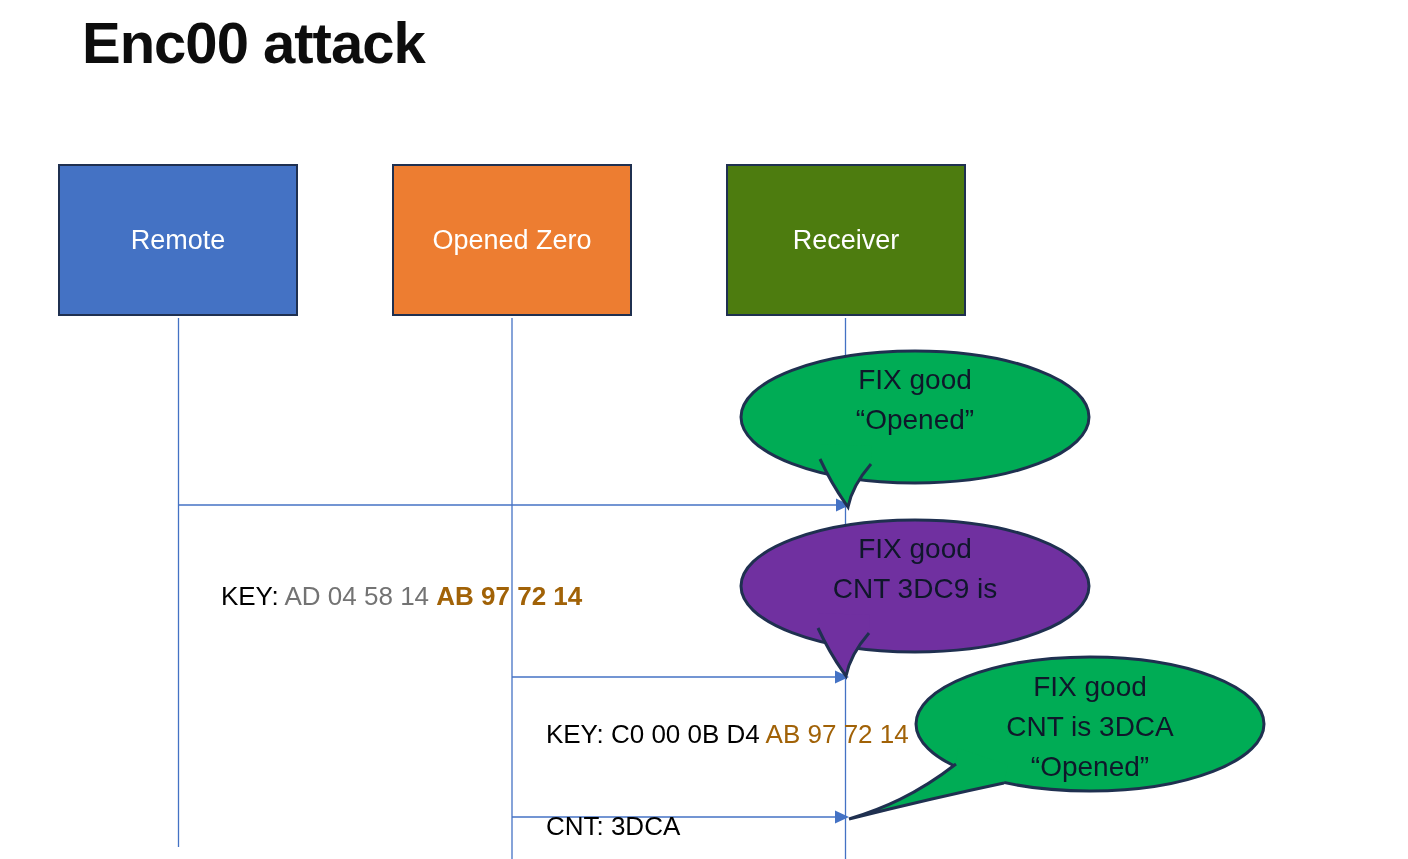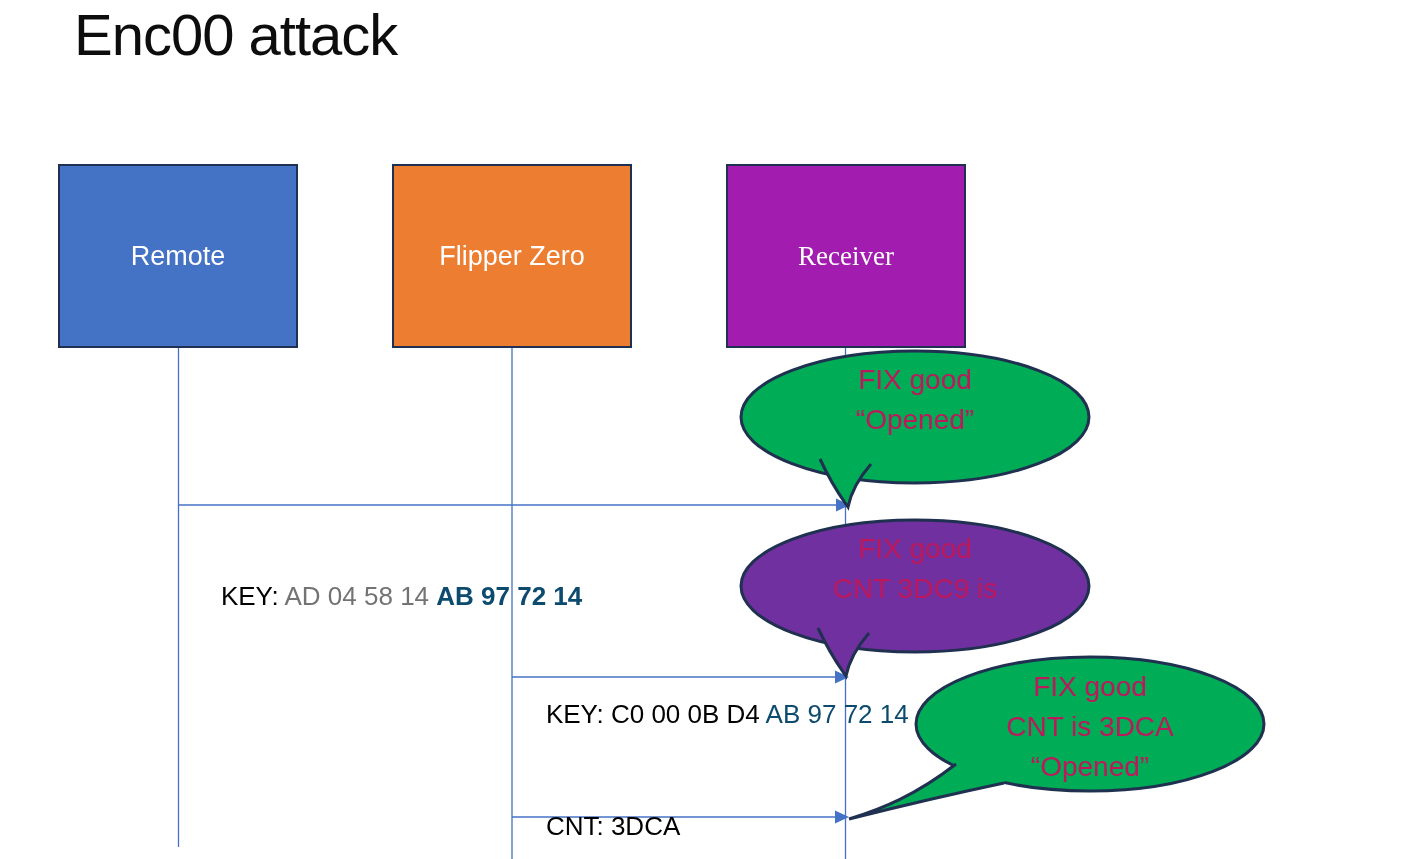--- a/index.html
+++ b/index.html
@@ -1,40 +1,40 @@
 <!DOCTYPE html>
 <html><head>
 <meta charset="utf-8">
 <style>
   html,body{margin:0;padding:0;background:#fff;}
   .stage{
     position:relative;width:1408px;height:859px;background:#ffffff;overflow:hidden;
     font-family:"Liberation Sans","DejaVu Sans",sans-serif;color:#000;
   }
   .slide-title{
-    position:absolute;left:74px;top:2px;margin:0;
-    font-size:58px;font-weight:400;letter-spacing:-1px;color:#0d0d0d;line-height:1.15;
+    position:absolute;left:74px;top:2px;margin:8px;
+    font-size:58px;font-weight:700;letter-spacing:-1px;color:#0d0d0d;line-height:1.15;
   }
   .diagram-svg{position:absolute;left:0;top:0;width:1408px;height:859px;z-index:1;}
   .actor{
-    position:absolute;top:164px;width:240px;height:184px;box-sizing:border-box;
+    position:absolute;top:164px;width:240px;height:152px;box-sizing:border-box;
     border:2.5px solid #1F3050;display:flex;align-items:center;justify-content:center;
     color:#ffffff;font-size:27px;z-index:2;
   }
   .actor.c-blue{background:#4472C4;}
   .actor.c-orange{background:#ED7D31;}
-  .actor.c-green{background:#a21caf;font-family:Liberation Serif, serif;}
+  .actor.c-green{background:#4d7c0f;}
   .msg{
     position:absolute;z-index:3;font-size:26px;line-height:30px;white-space:pre;color:#000;
   }
   .msg .red{color:#737373;}
-  .msg .green{color:#0c4a6e;}
+  .msg .green{color:#a16207;}
   .msg .bold{font-weight:bold;}
   .callout-text{
-    position:absolute;width:300px;z-index:4;color:#be185d;text-align:center;
+    position:absolute;width:300px;z-index:4;color:#0f172a;text-align:center;
     font-size:28px;line-height:40px;
   }
 </style>
 </head>
 <body>
 
 <div class="stage">
 
   <h1 class="slide-title">Enc00 attack</h1>
 
@@ -73,31 +73,31 @@
       <ellipse cx="1090" cy="724" rx="174" ry="67" fill="#00AC55" stroke="#1F3050" stroke-width="3"></ellipse>
       <path d="M 956 764 C 916 795 882 809 849 819 C 901 806 952 794 1004 783 L 1008 765 L 958 748 Z" fill="#00AC55" stroke="none"></path>
       <path d="M 956 764 C 916 795 882 809 849 819 C 901 806 952 794 1004 783" fill="none" stroke="#1F3050" stroke-width="3"></path>
     </g>
   </svg>
 
   <div class="actor c-blue" style="left:58px">
     <span>Remote</span>
   </div>
   <div class="actor c-orange" style="left:392px">
-    <span>Flipper Zero</span>
+    <span>Opened Zero</span>
   </div>
   <div class="actor c-green" style="left:726px">
     <span>Receiver</span>
   </div>
 
   <div class="msg" style="left:192px;top:551px">
     <span>KEY: </span><span class="red">AD 04 58 14 </span><span class="green bold">AB 97 72 14</span>
   </div>
 
-  <div class="msg" style="left:517px;top:669px">
+  <div class="msg" style="left:517px;top:689px">
     <span>KEY: </span><span>C0 00 0B D4 </span><span class="green">AB 97 72 14</span>
   </div>
 
   <div class="msg" style="left:517px;top:781px">
     <span>CNT: 3DCA</span>
   </div>
   <div class="msg" style="left:517px;top:824px">
     <span>KEY: </span><span>C0 02 8A 33 </span><span class="green">AB 97 72 14</span>
   </div>
 

